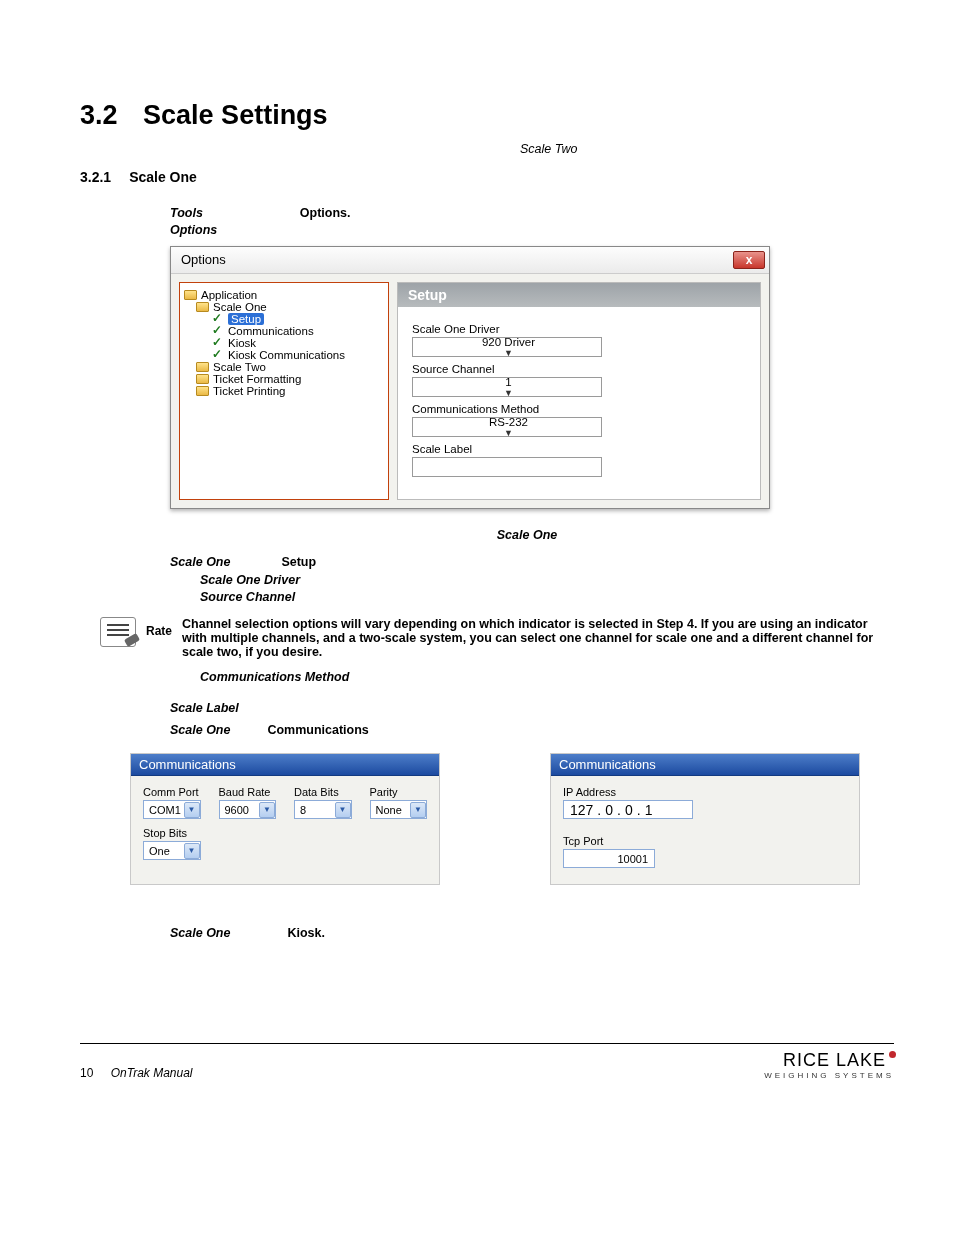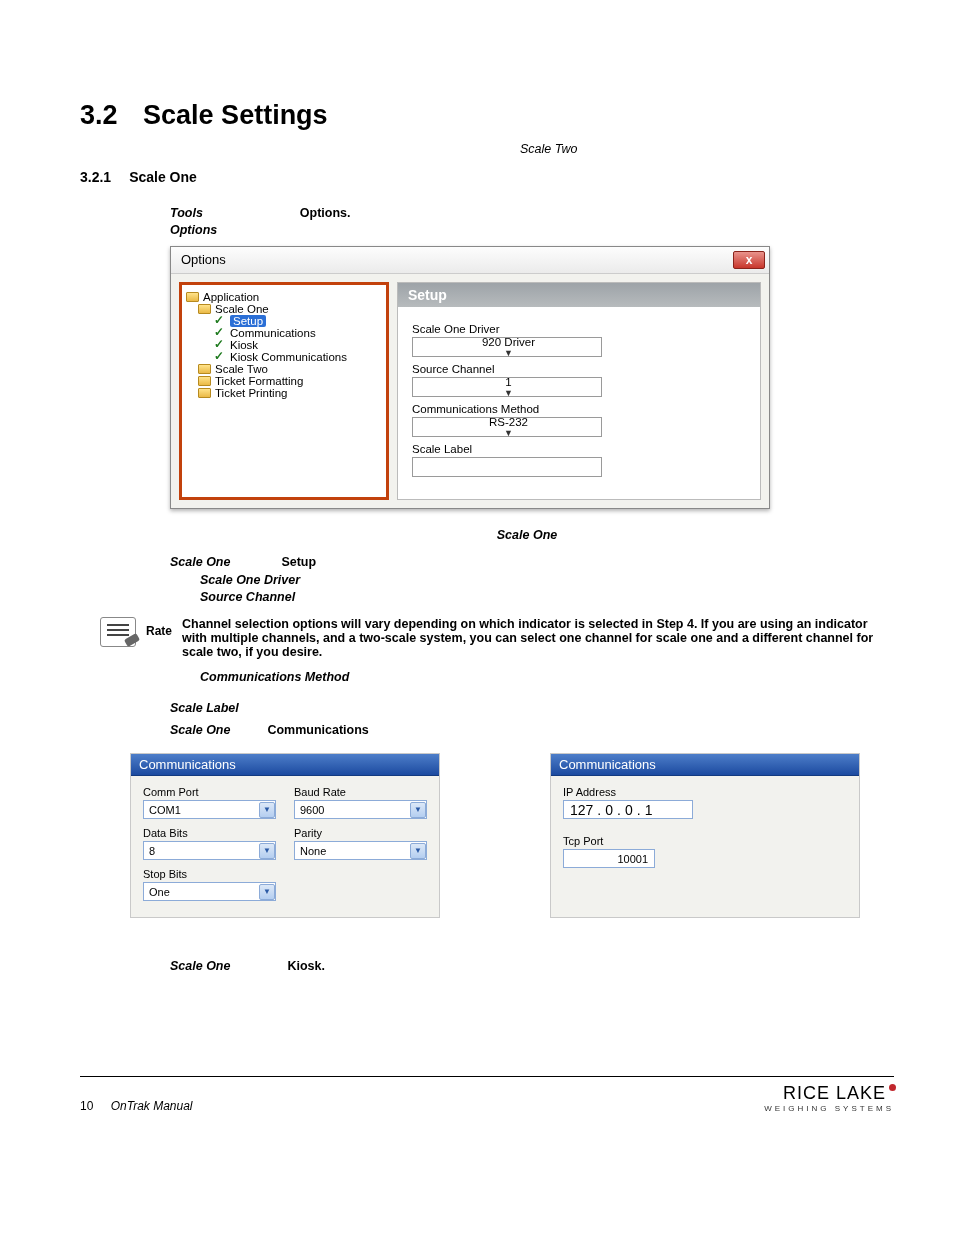--- a/index.html
+++ b/index.html
@@ -69,21 +69,21 @@
     color: #fff;
     text-align: center;
     font-weight: bold;
     font-size: 12px;
     line-height: 16px;
   }
   .dialog-body { display: flex; }
   .tree-pane {
     width: 210px;
     background: #fff;
-    border: 3px solid #c2410c;
+    border: 1px solid #c2410c;
     margin: 8px;
     padding: 6px 4px;
     font-size: 11.5px;
   }
   .tree-item { display: flex; align-items: center; gap: 4px; white-space: nowrap; }
   .tree-ind1 { margin-left: 12px; }
   .tree-ind2 { margin-left: 28px; }
   .folder-icon {
     width: 13px; height: 10px;
     background: linear-gradient(#ffe38a,#eab946);
@@ -160,21 +160,21 @@
     border: 1px solid #c9c9c9;
   }
   .panel-a { width: 310px; }
   .panel-b { width: 310px; }
   .panel-header {
     background: linear-gradient(#4d7ec9, #1c4aa0);
     color: #fff; font-size: 13px; padding: 3px 8px;
     border-bottom: 1px solid #133a80;
   }
   .panel-body { padding: 10px 12px 16px 12px; font-size: 11px; }
-  .grid2 { display: grid; grid-template-columns: 1fr 1fr; column-gap: 18px; row-gap: 8px; }
+  .grid2 { display: grid; grid-template-columns: 1fr 1fr 1fr 1fr; column-gap: 18px; row-gap: 8px; }
   .p-label { margin-bottom: 2px; }
   .xp-combo {
     height: 19px; border: 1px solid #8cabd8; background: #fff;
     display: flex; align-items: center; justify-content: space-between;
     padding-left: 5px; font-size: 11px;
   }
   .xp-combo .dd {
     width: 16px; height: 16px;
     background: linear-gradient(#dce8f7,#b4cef0);
     border: 1px solid #8cabd8; border-radius: 2px;

